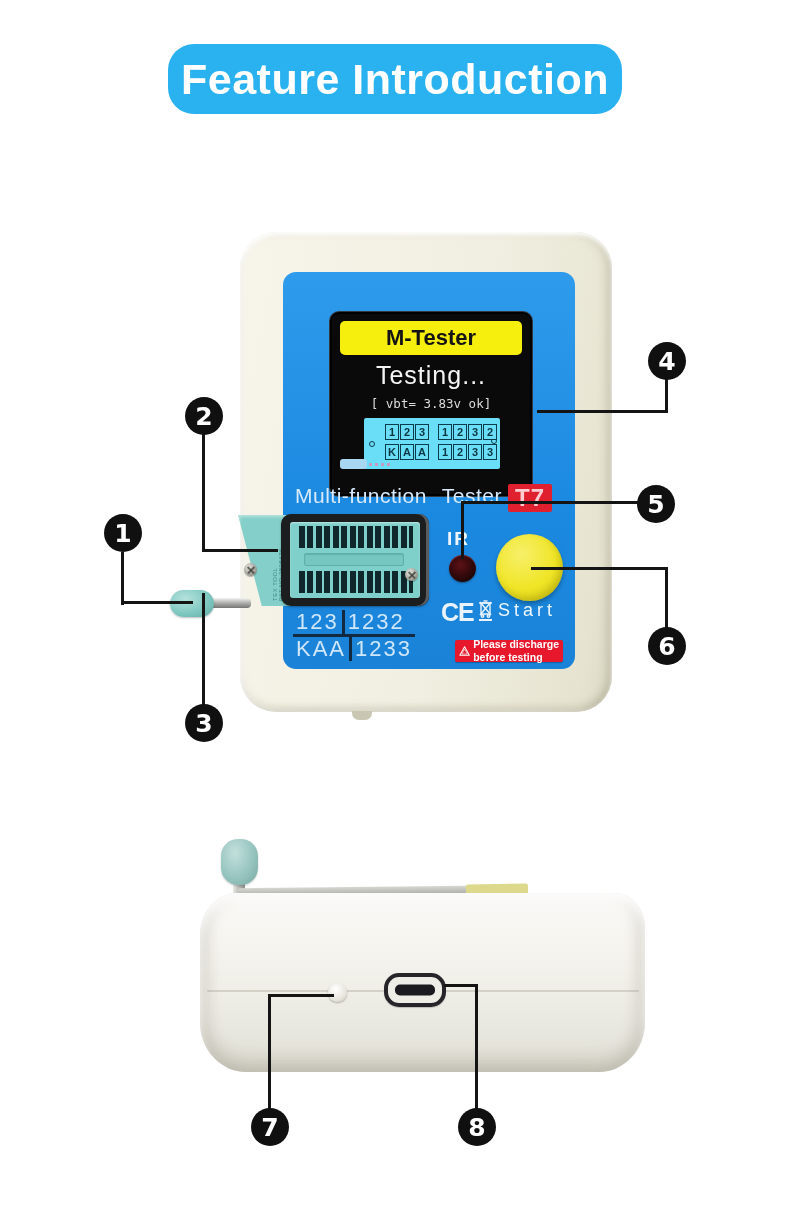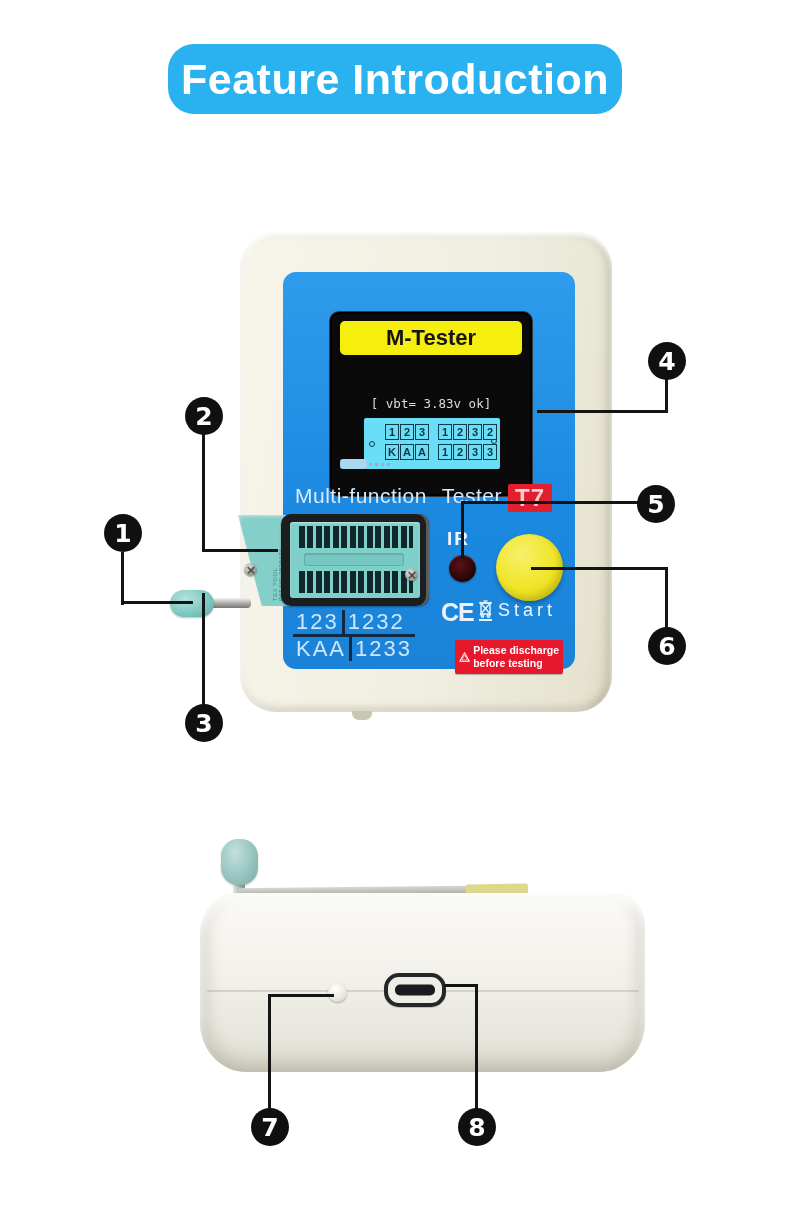--- a/index.html
+++ b/index.html
@@ -98,21 +98,21 @@
   .start-text { position:absolute; left:498px; top:596px; color:#eef6ff; font-size:18px; letter-spacing:4px; }
 
   
   .pinmap { position:absolute; left:293px; top:606px; color:#cfe6fb; font-size:22px; letter-spacing:2px; line-height:1.0; }
   .pinmap .row { display:flex; }
   .pinmap .cell { padding:1px 3px; }
   .pinmap .c2 { border-left:3px solid #13293f; }
   .pinmap .r2 .cell { border-top:3px solid #13293f; }
 
   
-  .warning { position:absolute; left:455px; top:636px; width:108px; height:34px; background:#e7182b;
+  .warning { position:absolute; left:455px; top:636px; width:108px; height:22px; background:#e7182b;
     border-radius:2px; display:flex; align-items:center; padding:2px 4px; gap:3px;
     box-shadow:0 1px 1px rgba(0,0,0,.25); }
   .warning .txt { color:#ffffff; font-size:10.5px; font-weight:bold; line-height:1.2; white-space:nowrap; }
 
   
   .b-knob { position:absolute; left:221px; top:835px; width:37px; height:46px; border-radius:17px;
     background:radial-gradient(ellipse at 38% 30%, #c3e0dc, #93c2bd 60%, #7aa8a3);
     box-shadow:0 1px 2px rgba(0,0,0,.2); }
   .b-rod { position:absolute; left:233px; top:877px; width:12px; height:23px;
     background:linear-gradient(90deg,#e9e9e6,#b9b9b4 50%,#8f8f8a); border-radius:2px; }
@@ -150,20 +150,21 @@
   </div>
 
   <div class="case-front"></div>
   <div class="nub"></div>
 
   <div class="blue-panel">
     <div class="screen">
       <div class="screen-title">
         <span>M-Tester</span>
       </div>
+      <div class="screen-status">Testing...</div>
       <div class="screen-detail">[ vbt= 3.83v ok]</div>
 
       <div class="lcd">
         <div class="lcd-dot l"></div>
         <div class="lcd-dot r"></div>
         <div class="pin-group pg-left">
           <div class="pin-row">
             <span class="pin-cell">1</span>
             <span class="pin-cell">2</span>
             <span class="pin-cell">3</span>

